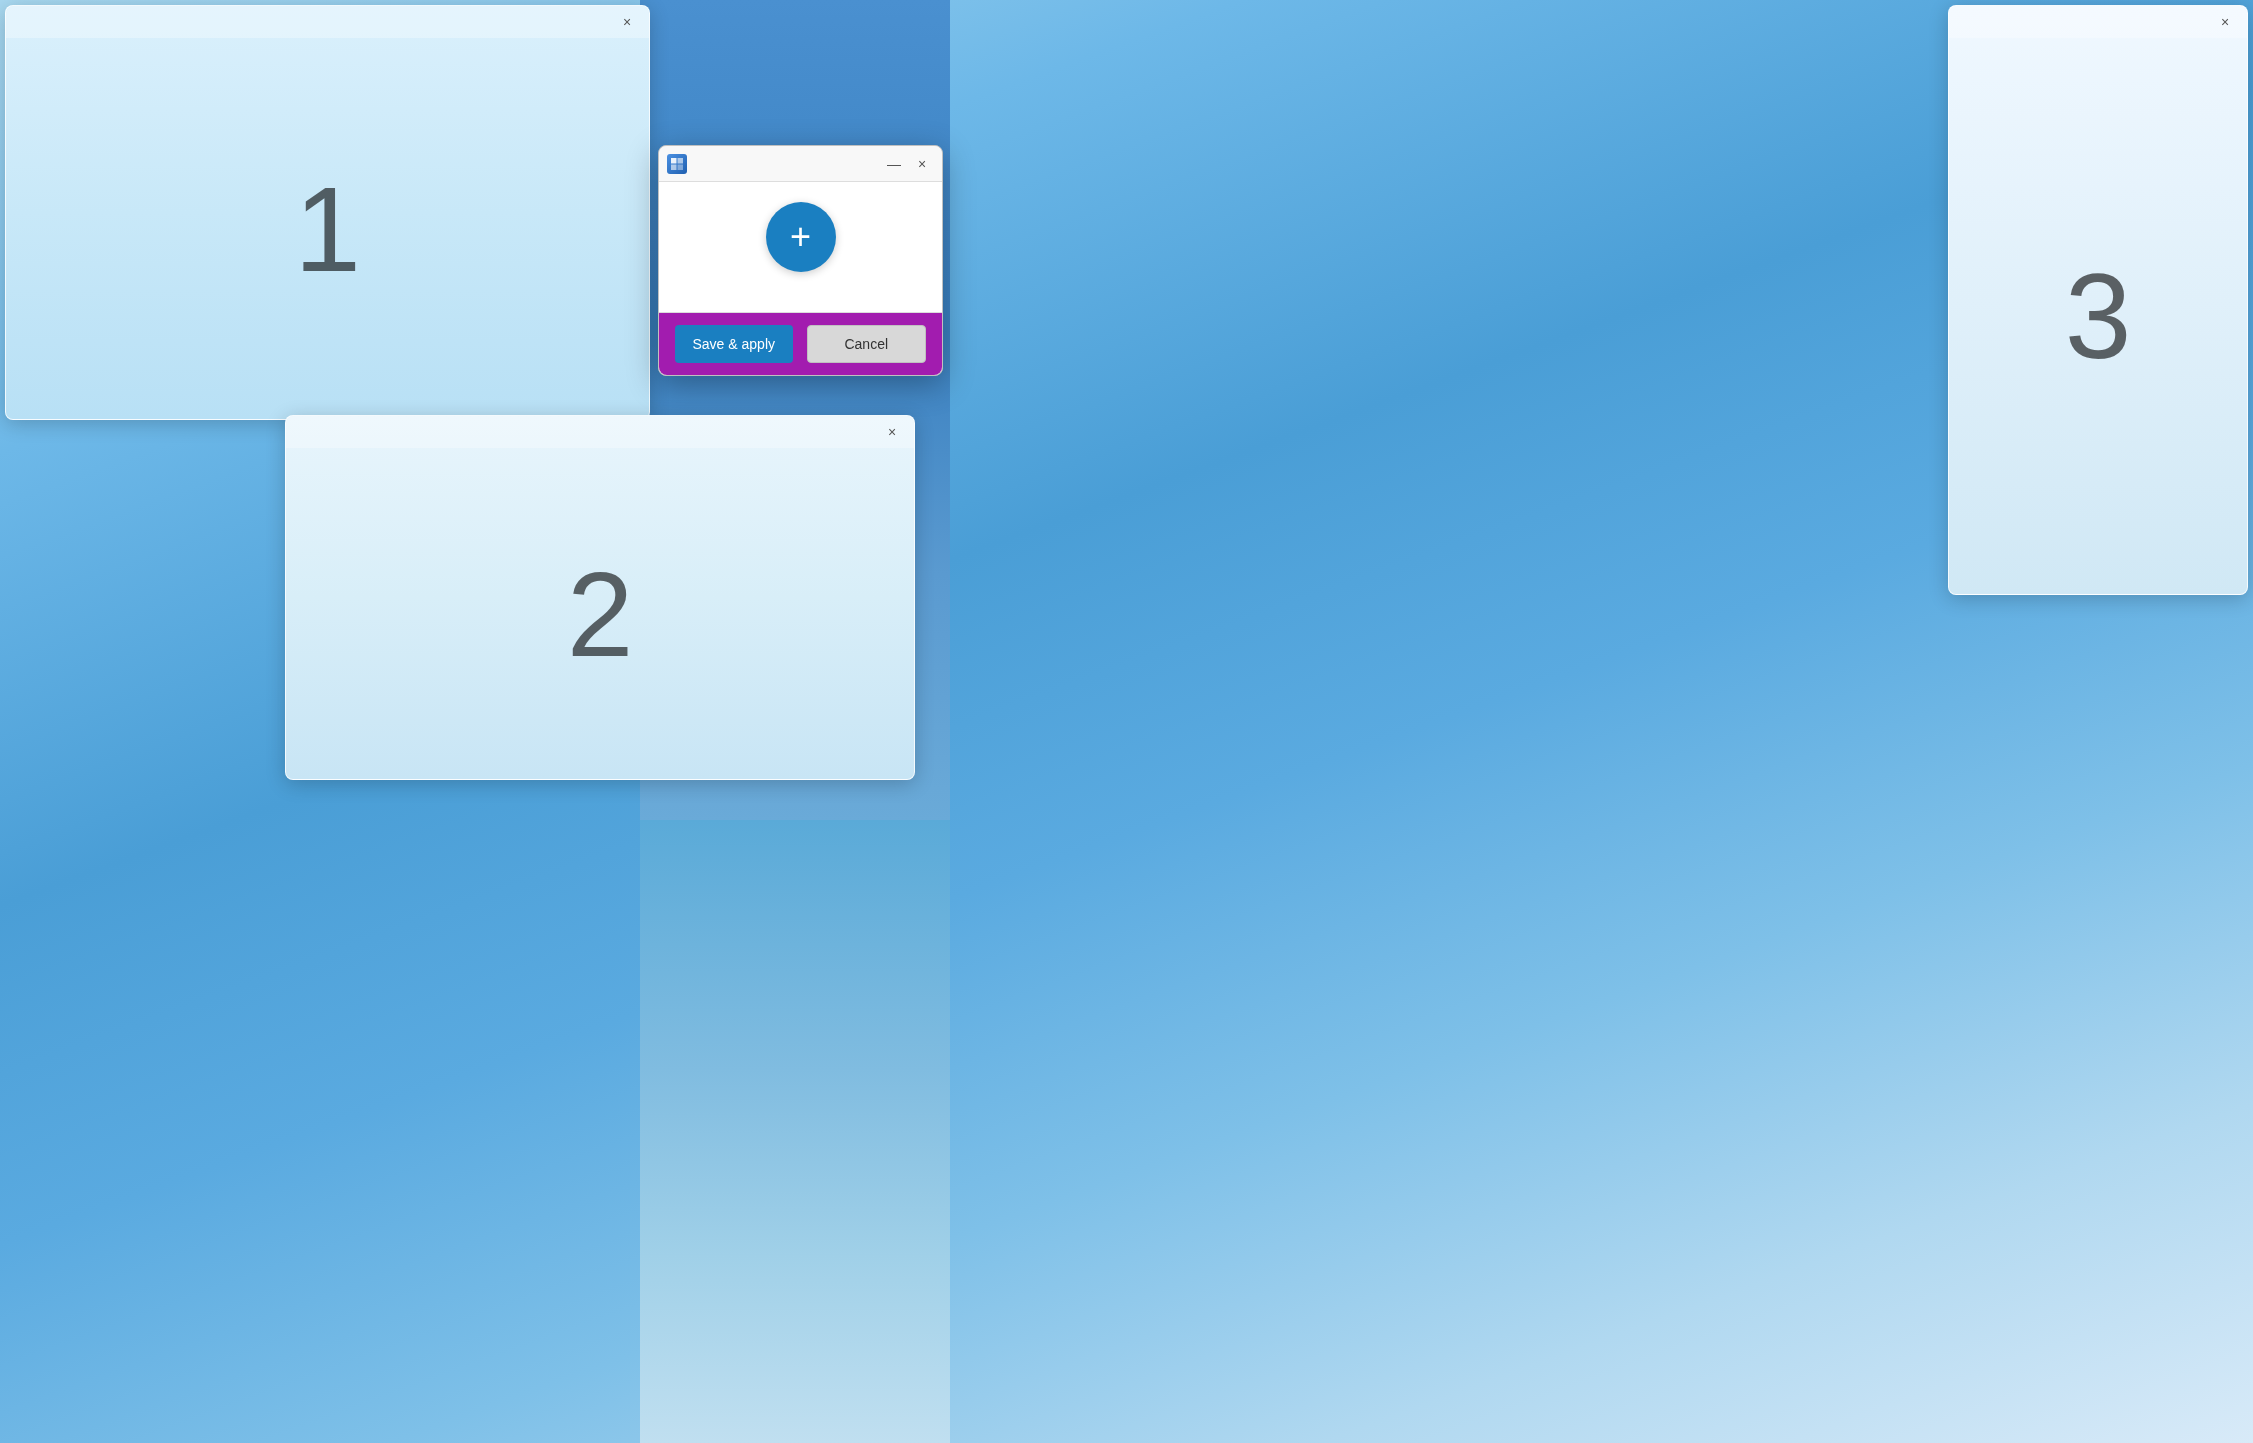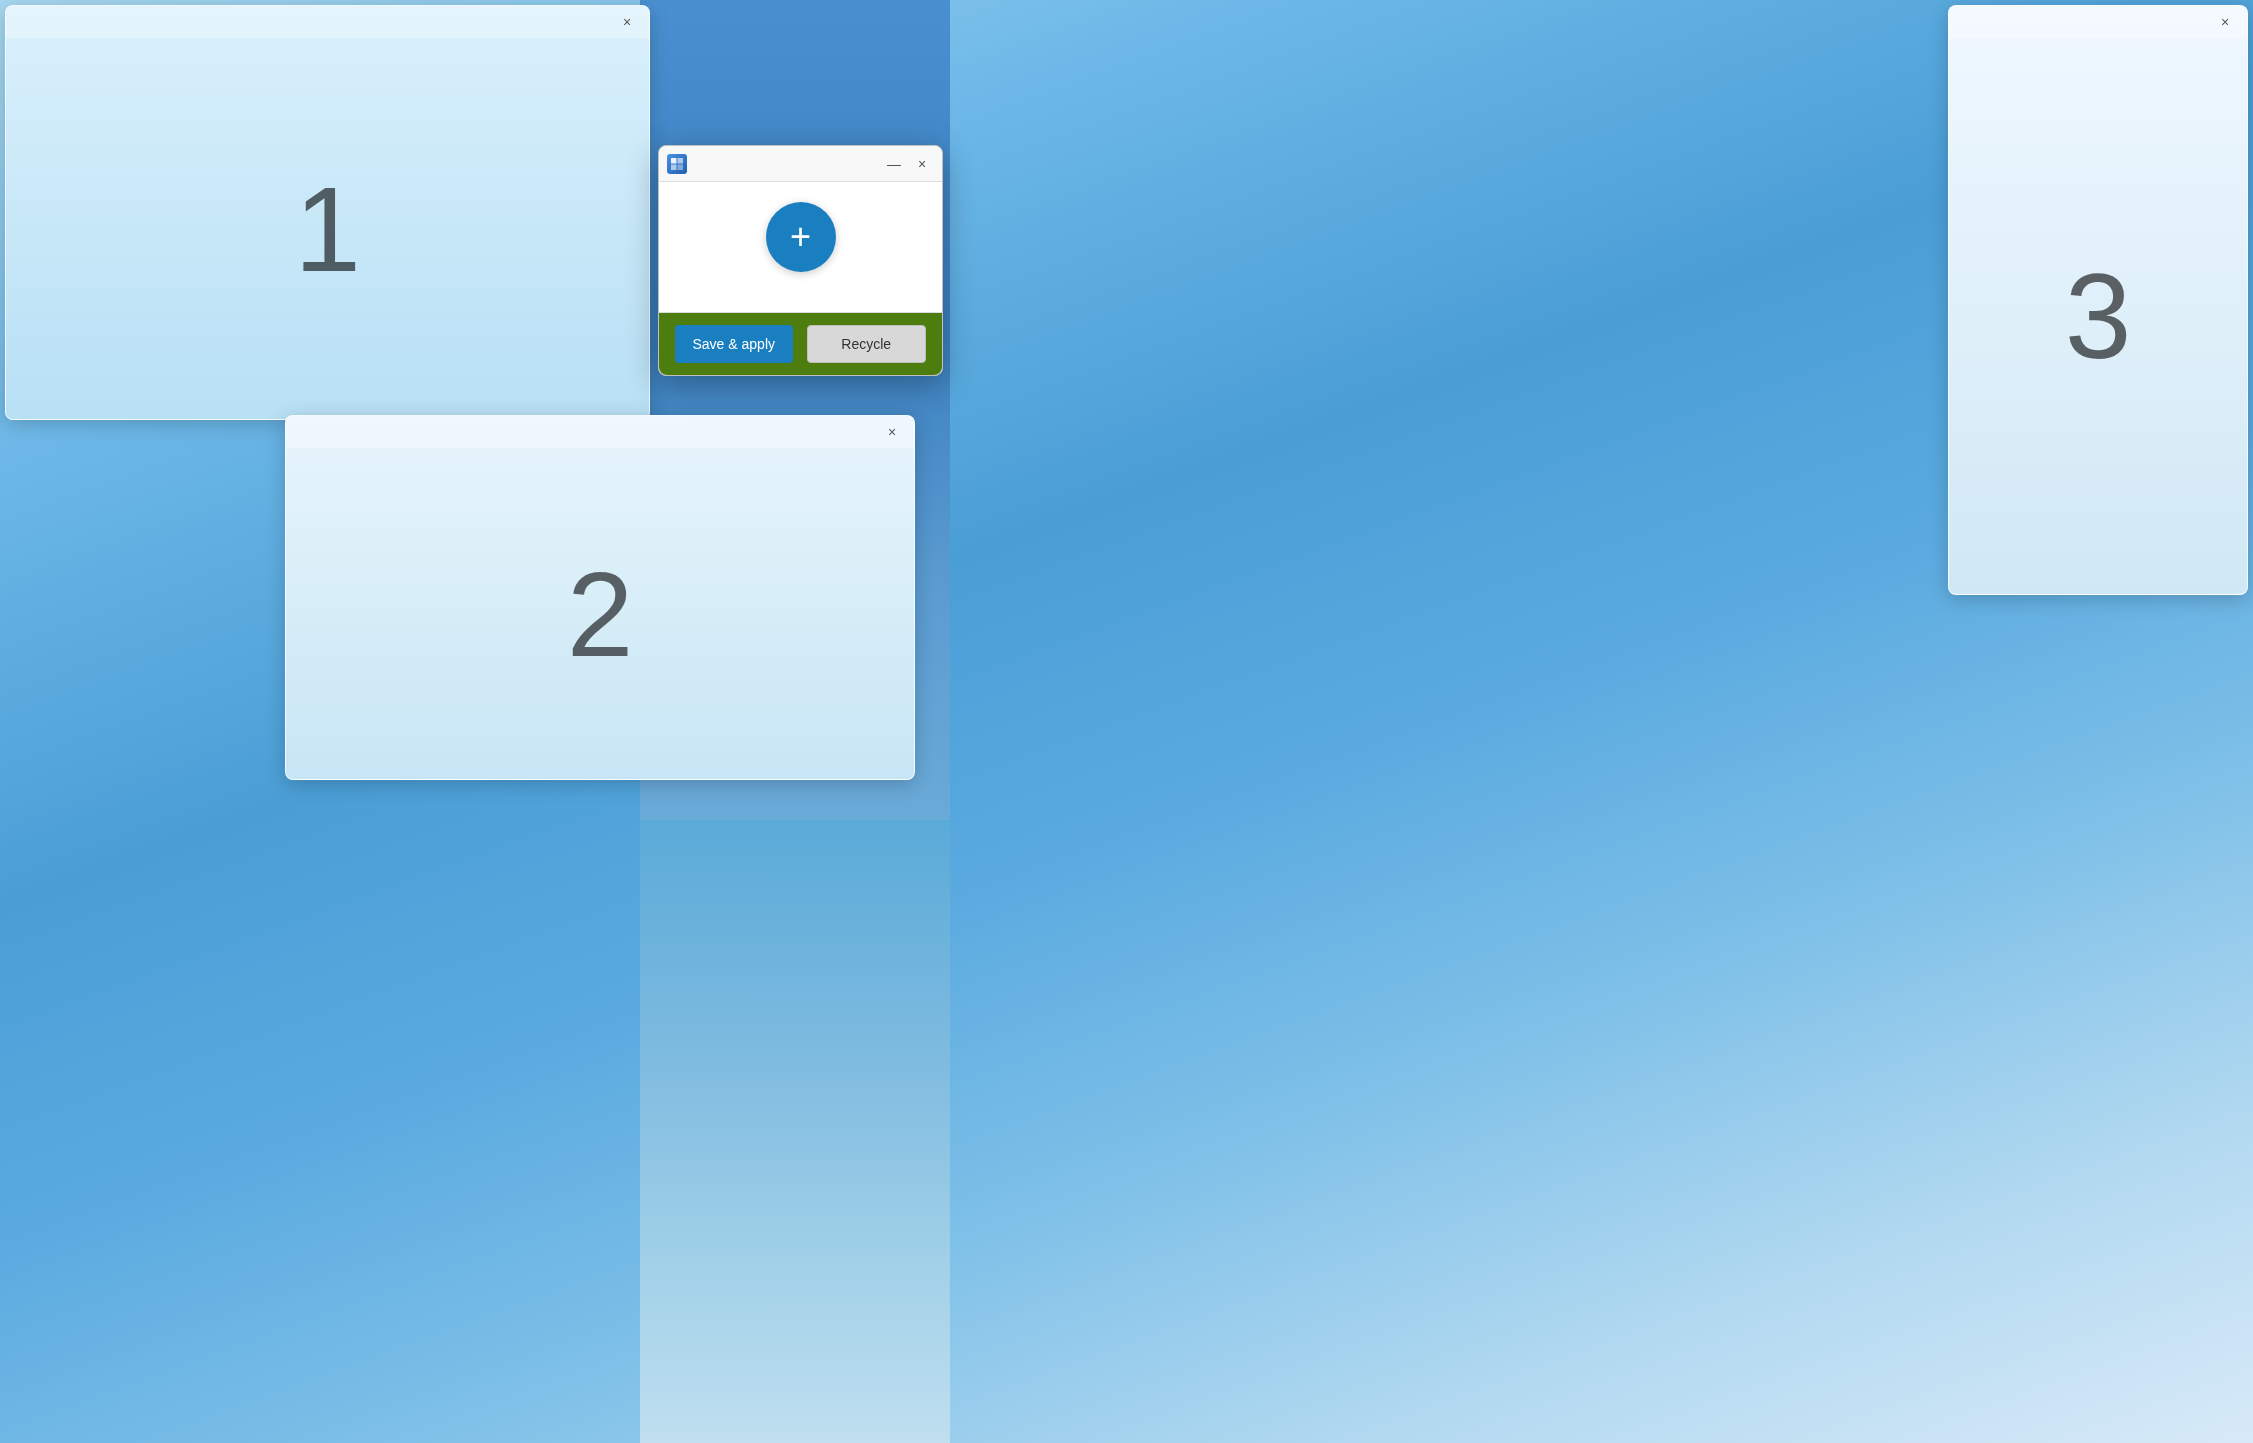--- a/index.html
+++ b/index.html
@@ -244,21 +244,21 @@
       color: white;
       font-size: 36px;
       font-weight: 300;
       line-height: 1;
     }
 
     .snap-dialog-buttons {
       display: flex;
       gap: 14px;
       padding: 12px 16px;
-      background: #4d7c0f;
+      background: #a21caf;
       border-top: 1px solid #ddd;
       border-radius: 0 0 8px 8px;
       width: 100%;
     }
 
     .snap-save-btn {
       flex: 1;
       padding: 10px 16px;
       background: #1a7fc1;
       color: white;
@@ -383,17 +383,17 @@
         <div class="snap-close-btn">×</div>
       </div>
     </div>
     <div class="snap-dialog-body">
       <div class="snap-plus-btn">
         <span class="snap-plus-symbol">+</span>
       </div>
     </div>
     <div class="snap-dialog-buttons">
       <button class="snap-save-btn">Save &amp; apply</button>
-      <button class="snap-cancel-btn">Recycle</button>
+      <button class="snap-cancel-btn">Cancel</button>
     </div>
   </div>
 
 </div>
 
 </body></html>

